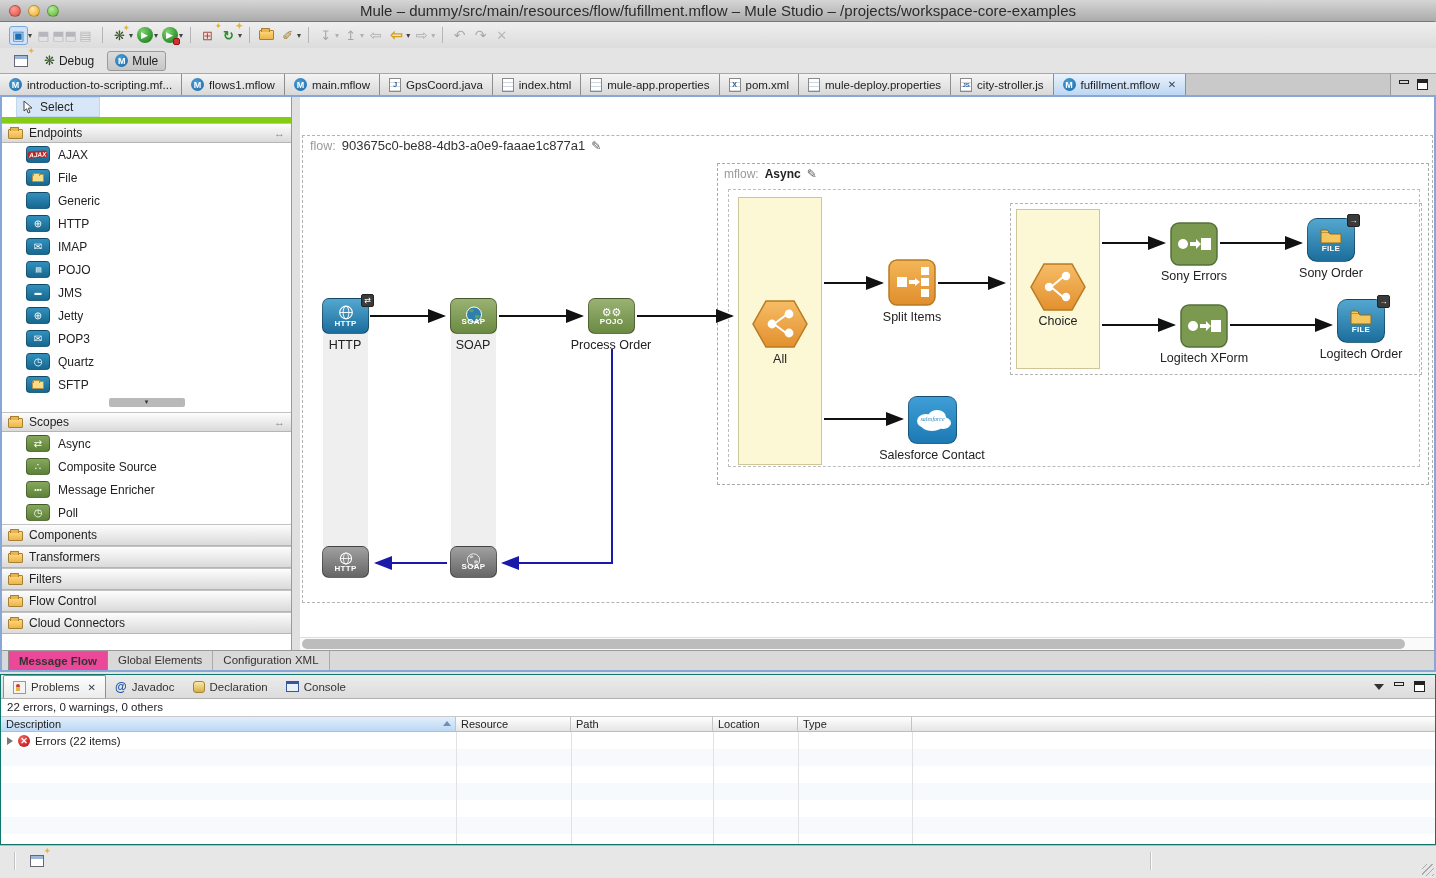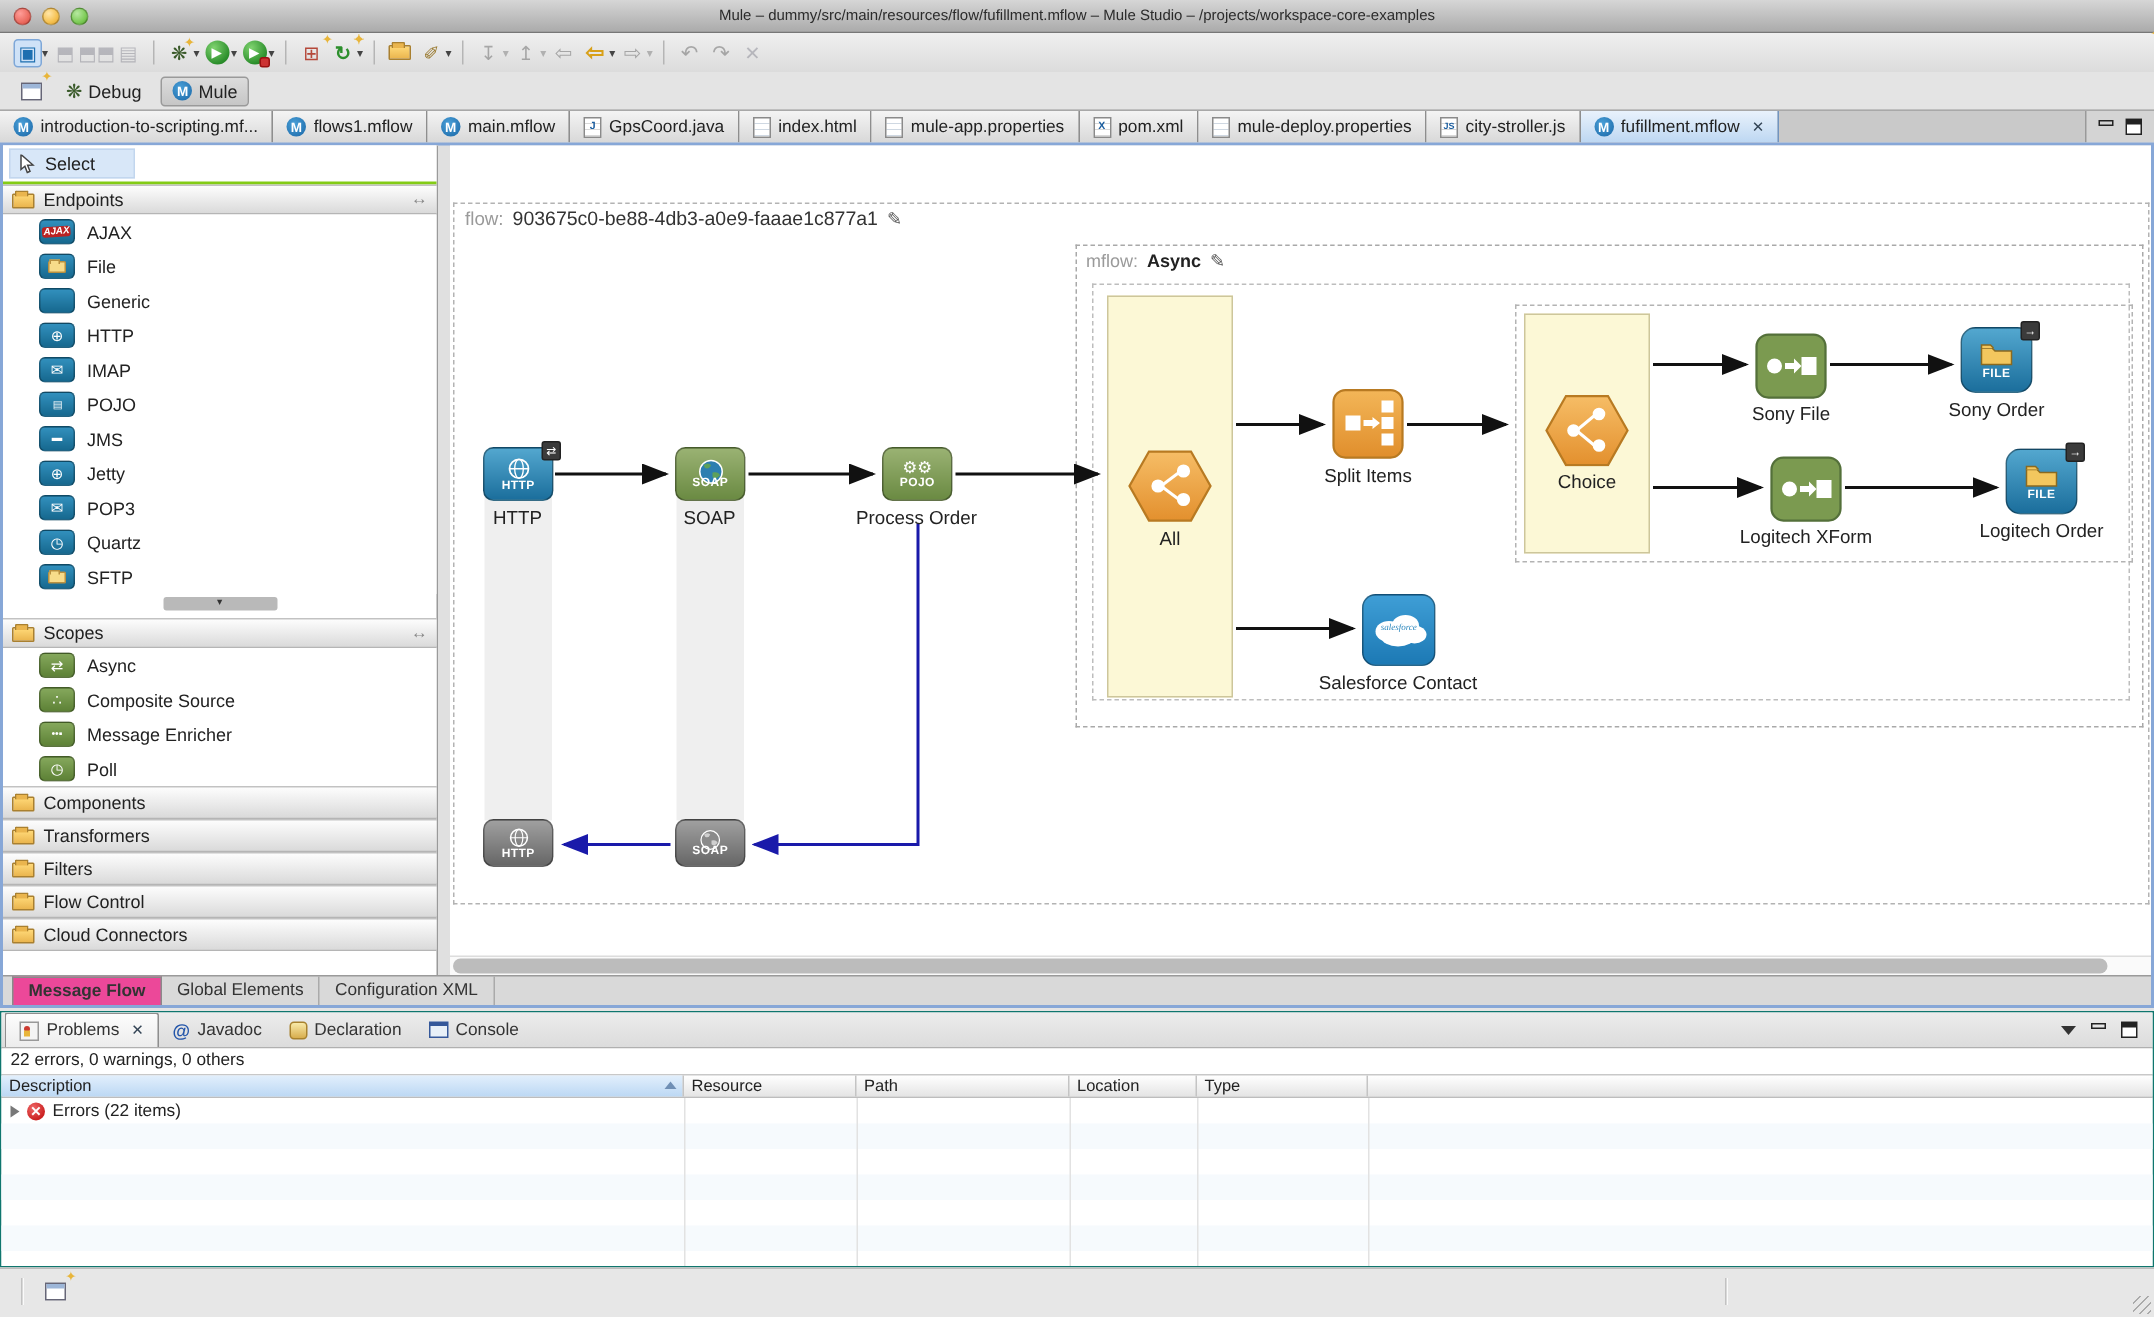--- a/index.html
+++ b/index.html
@@ -3,21 +3,21 @@
 <meta charset="utf-8">
 <style>
   * { margin:0; padding:0; box-sizing:border-box; }
   body { background:#555; font-family:"Liberation Sans", sans-serif; }
   #win { position:relative; width:1436px; height:878px; background:#e4e4e4; overflow:hidden;
          font-size:11px; color:#222; }
 
   
   .titlebar { position:absolute; top:0; left:0; right:0; height:22px;
     background:linear-gradient(#d6d6d6,#ababab); border-bottom:1px solid #777;
-    text-align:center; line-height:21px; font-size:10px; color:#2b2b2b; }
+    text-align:center; line-height:21px; font-size:15px; color:#2b2b2b; }
   .lights { position:absolute; left:9px; top:5px; display:flex; gap:7px; }
   .light { width:12px; height:12px; border-radius:50%; border:1px solid rgba(0,0,0,.25); }
   .l-red { background:radial-gradient(circle at 35% 30%, #ff9d98, #ec6d62 60%, #d5493d); }
   .l-yel { background:radial-gradient(circle at 35% 30%, #ffe6a8, #f5c151 60%, #dfa02f); }
   .l-grn { background:radial-gradient(circle at 35% 30%, #b6e8a0, #7ecc58 60%, #56a62e); }
 
   
   .toolbar { position:absolute; top:22px; left:0; right:0; height:26px;
     background:linear-gradient(#efefef,#dcdcdc); display:flex; align-items:center; padding-left:8px; }
   .tb-sep { width:1px; height:16px; background:#b5b5b5; margin:0 6px; }
@@ -59,21 +59,21 @@
     background-image:repeating-linear-gradient(#fff 0 3px, #cfd8e2 3px 4px); }
   .fico.plain { background-image:repeating-linear-gradient(#fff 0 3px, #d8d8d8 3px 4px); }
 
   
   .editor { position:absolute; top:95px; left:0; right:0; height:577px;
     border:2px solid #87a7d7; background:#e0e0e0; }
   .ed-main { position:absolute; top:0; left:0; right:0; height:553px; display:flex; }
 
   
   .palette { width:290px; background:#fff; border-right:1px solid #9a9a9a; display:flex; flex-direction:column; }
-  .pal-select { height:26px; border-bottom:2px solid #84cc16; display:flex; align-items:center; padding-left:4px; background:#fff; }
+  .pal-select { height:26px; border-bottom:6px solid #84cc16; display:flex; align-items:center; padding-left:14px; background:#fff; }
   .sel-btn { display:flex; align-items:center; gap:6px; background:#d8e7f8; border:1px solid #c2d6ee; padding:2px 26px 2px 6px; font-size:12px; }
   .pal-hdr { height:20px; background:linear-gradient(#fdfdfd,#dadada); border-top:1px solid #c2c2c2; border-bottom:1px solid #b5b5b5;
     display:flex; align-items:center; gap:6px; padding:0 6px; font-size:12px; color:#222; }
   .pal-hdr .pin { margin-left:auto; color:#888; font-size:11px; }
   .folder { position:relative; width:15px; height:10px; background:linear-gradient(#ffd978,#eab54e); border:1px solid #a98030; border-radius:1px; margin-top:2px; }
   .folder::before { content:""; position:absolute; top:-3px; left:1px; width:7px; height:3px; background:#eab54e; border:1px solid #a98030; border-bottom:none; border-radius:1px 1px 0 0; }
   .pal-items { background:#fff; }
   .pal-item { height:23px; display:flex; align-items:center; gap:8px; padding-left:24px; font-size:12px; }
   .pico { width:24px; height:17px; border-radius:4px; display:flex; align-items:center; justify-content:center;
     color:#fff; font-size:10px; border:1px solid rgba(0,0,0,.3); }
@@ -532,21 +532,21 @@
         <div style="position:absolute; left:870px; top:125px; width:48px; height:44px;">
           <svg width="48" height="44" viewBox="0 0 48 44">
               <rect x="1" y="1" width="46" height="42" rx="8" fill="#7b9a50" stroke="#54703a" stroke-width="1.5"></rect>
               <g fill="#fff">
                 <circle cx="13" cy="22" r="5"></circle>
                 <polygon points="20,20 26,20 26,17 31,22 26,27 26,24 20,24"></polygon>
                 <rect x="31" y="16" width="10" height="12"></rect>
               </g>
             </svg>
         </div>
-        <div class="nlabel" style="left:894px; top:172px;">Sony File</div>
+        <div class="nlabel" style="left:894px; top:172px;">Sony Errors</div>
 
         <div class="node n-blue" style="left:1007px; top:121px; width:48px; height:44px; border-radius:10px;">
           <span class="badge">→</span>
           <svg width="24" height="17" viewBox="0 0 24 17">
               <path d="M2,4 L9,4 L11,6 L22,6 L22,15 L2,15 Z" fill="#f3c75e" stroke="#8a6a20"></path>
               <path d="M2,4 L2,2 L8,2 L10,4" fill="#f3c75e" stroke="#8a6a20"></path>
             </svg>
           <span class="ntxt">FILE</span>
         </div>
         <div class="nlabel" style="left:1031px; top:169px;">Sony Order</div>

